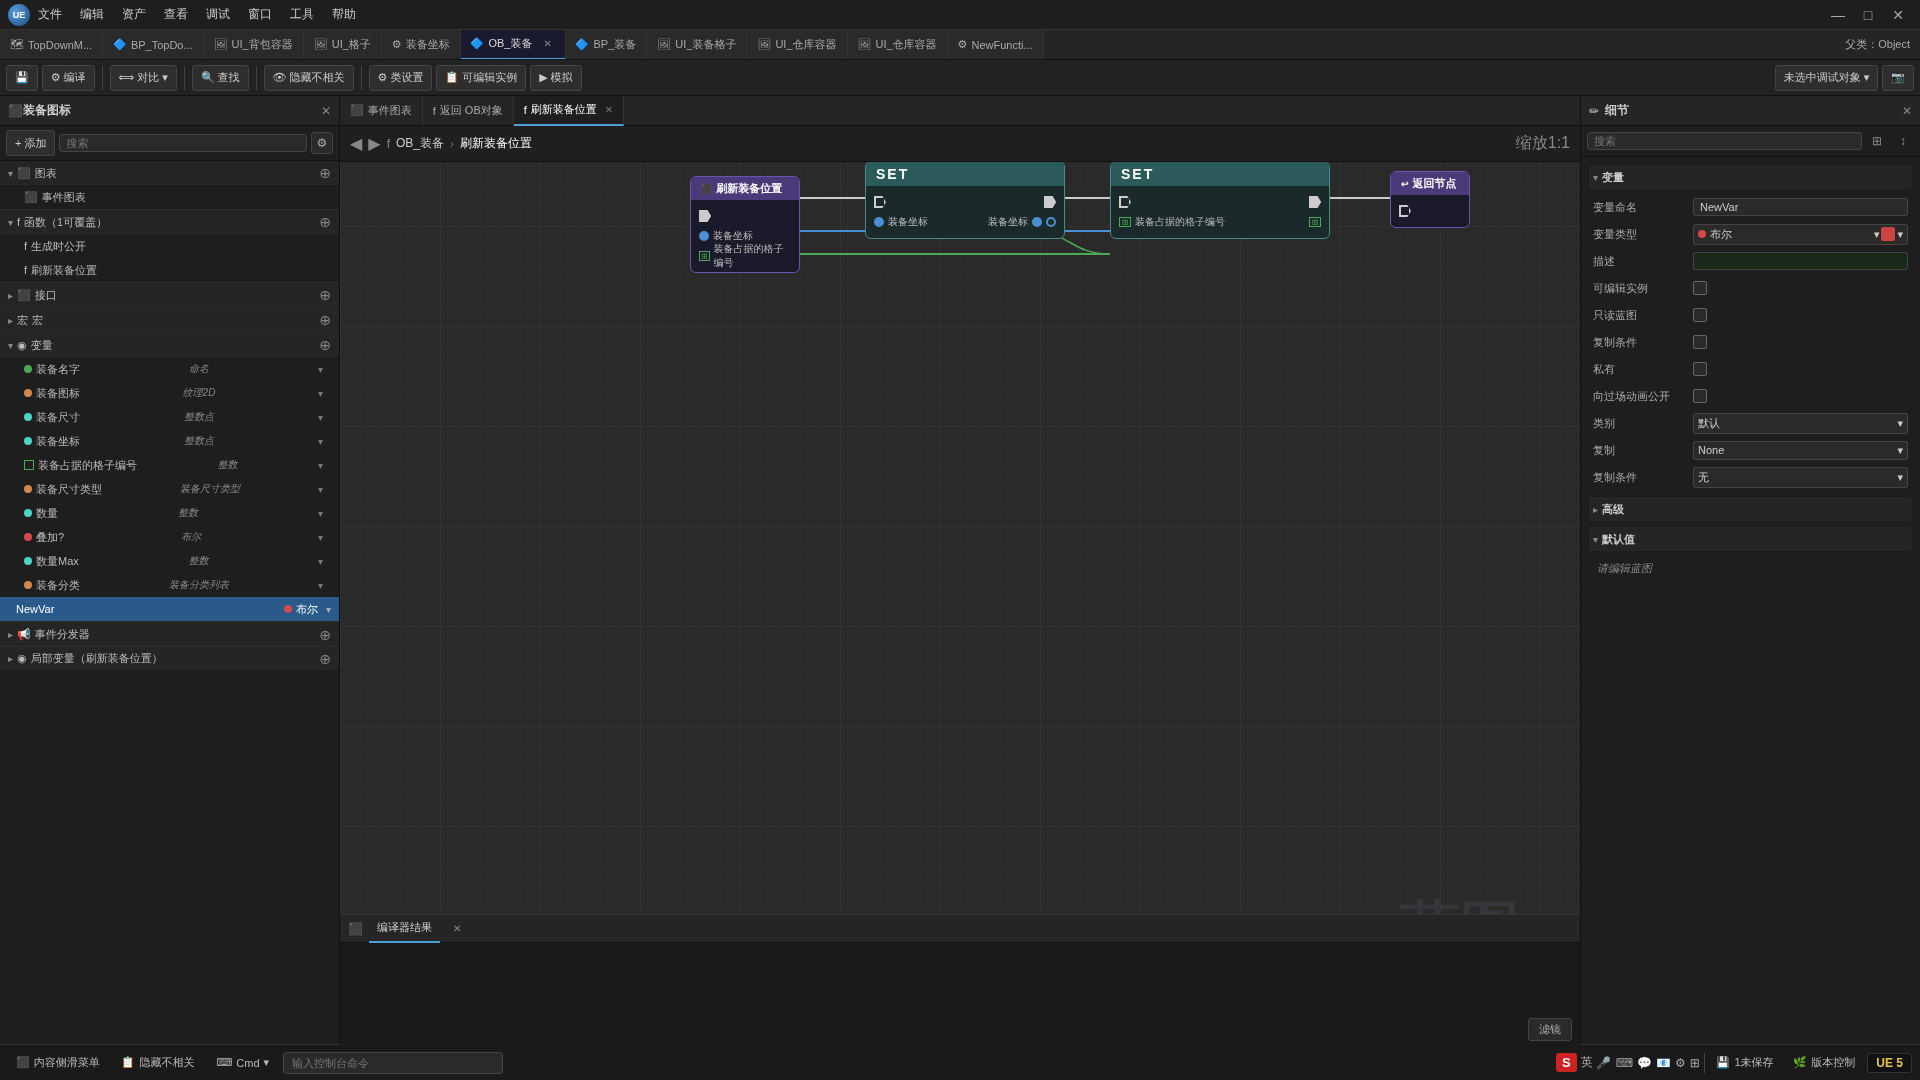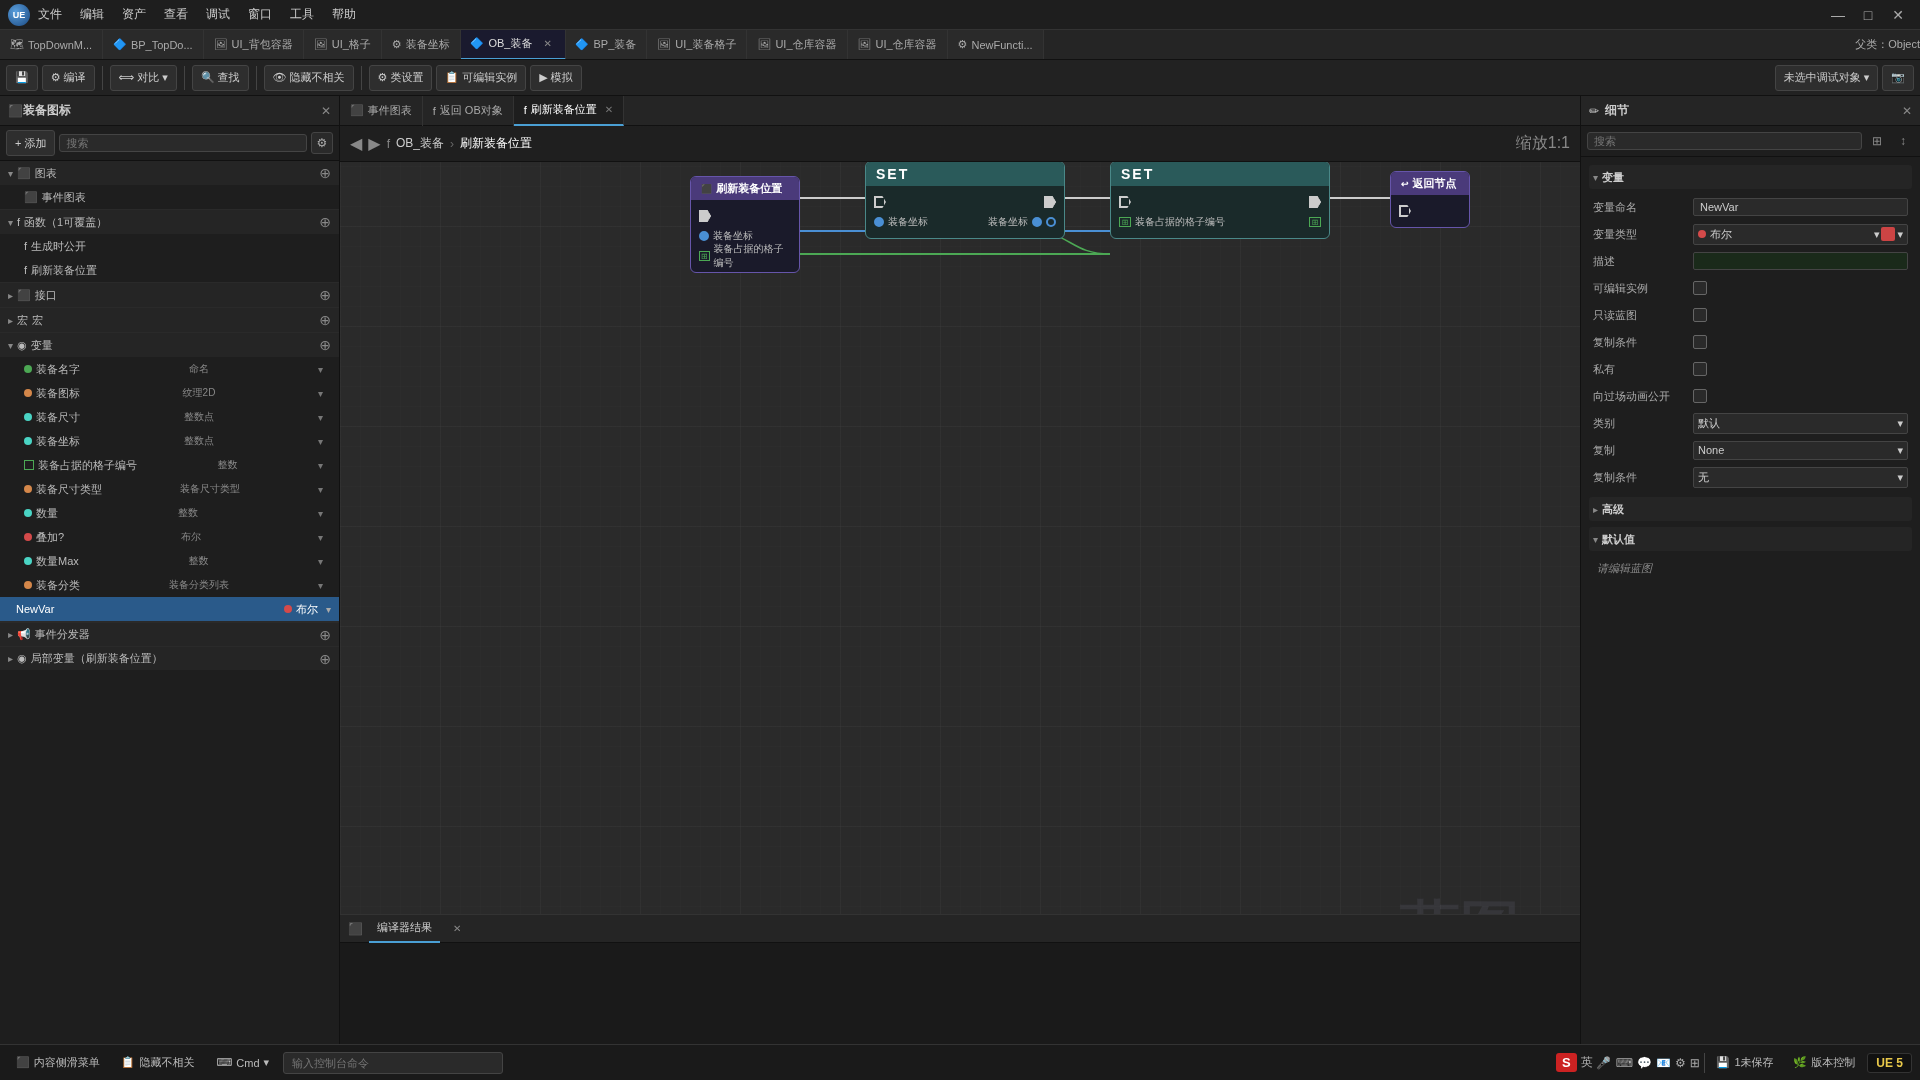--- a/index.html
+++ b/index.html
@@ -71,20 +71,21 @@
     }
     .tab-close {
       font-size: 10px; color: #888; margin-left: 4px;
       cursor: pointer; padding: 1px 3px;
     }
     .tab-icon {
       font-size: 11px;
     }
     .parent-label {
       margin-left: auto;
+      padding-right: 10px;
       color: #aaa;
       font-size: 11px;
     }
 
     
     #toolbar {
       height: 36px;
       background: #222;
       display: flex;
       align-items: center;
@@ -178,21 +179,21 @@
       font-size: 11px; gap: 4px;
     }
     .section-add { margin-left: auto; cursor: pointer; color: #888; font-size: 14px; }
     .tree-item {
       height: 24px; display: flex; align-items: center;
       padding: 0 16px 0 24px;
       cursor: pointer; font-size: 11px; color: #bbb;
       gap: 4px;
     }
     .tree-item .item-type {
-      margin-left: auto; color: #888; font-size: 10px;
+      margin-left: auto; color: #888; font-size: 10px; font-style: italic;
     }
     .color-dot {
       width: 8px; height: 8px; border-radius: 50%;
       display: inline-block;
     }
     .color-green { background: #4ca854; }
     .color-orange { background: #d4874a; }
     .color-teal { background: #4ad4c4; }
     .color-red { background: #d44a4a; }
     .expand-arrow { color: #888; font-size: 10px; }
@@ -1021,20 +1022,23 @@
 </div>
 
 <div id="bottom-area">
   <div id="bottom-area-header">
     <span>⬛</span>
     <div class="bottom-area-tab">
       <span>编译器结果</span>
     </div>
     <span class="tab-close" style="margin-left:4px;">✕</span>
   </div>
+  <div id="bottom-area-content">
+    <div class="filter-btn">滤镜</div>
+  </div>
 </div>
 
 <div id="status-bar">
   <div class="status-item">
     <span>⬛</span>
     <span>内容侧滑菜单</span>
   </div>
   <div class="status-item">
     <span>📋</span>
     <span>隐藏不相关</span>

